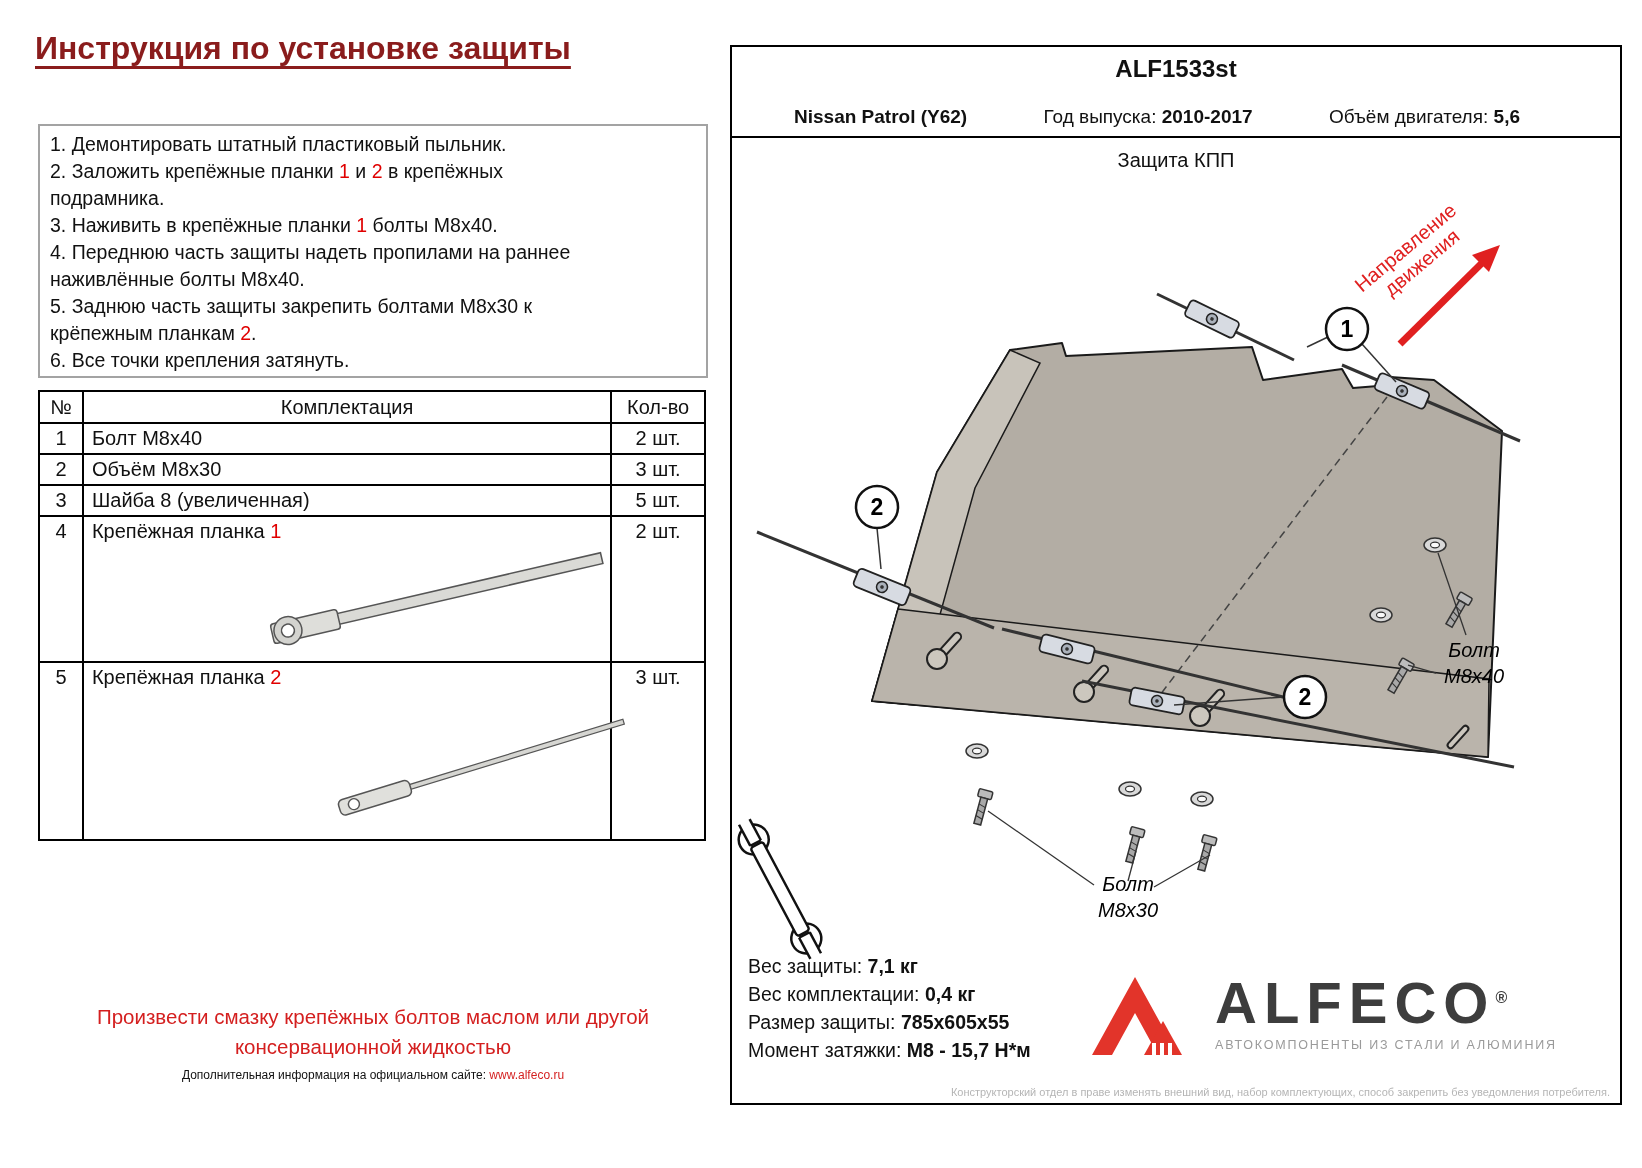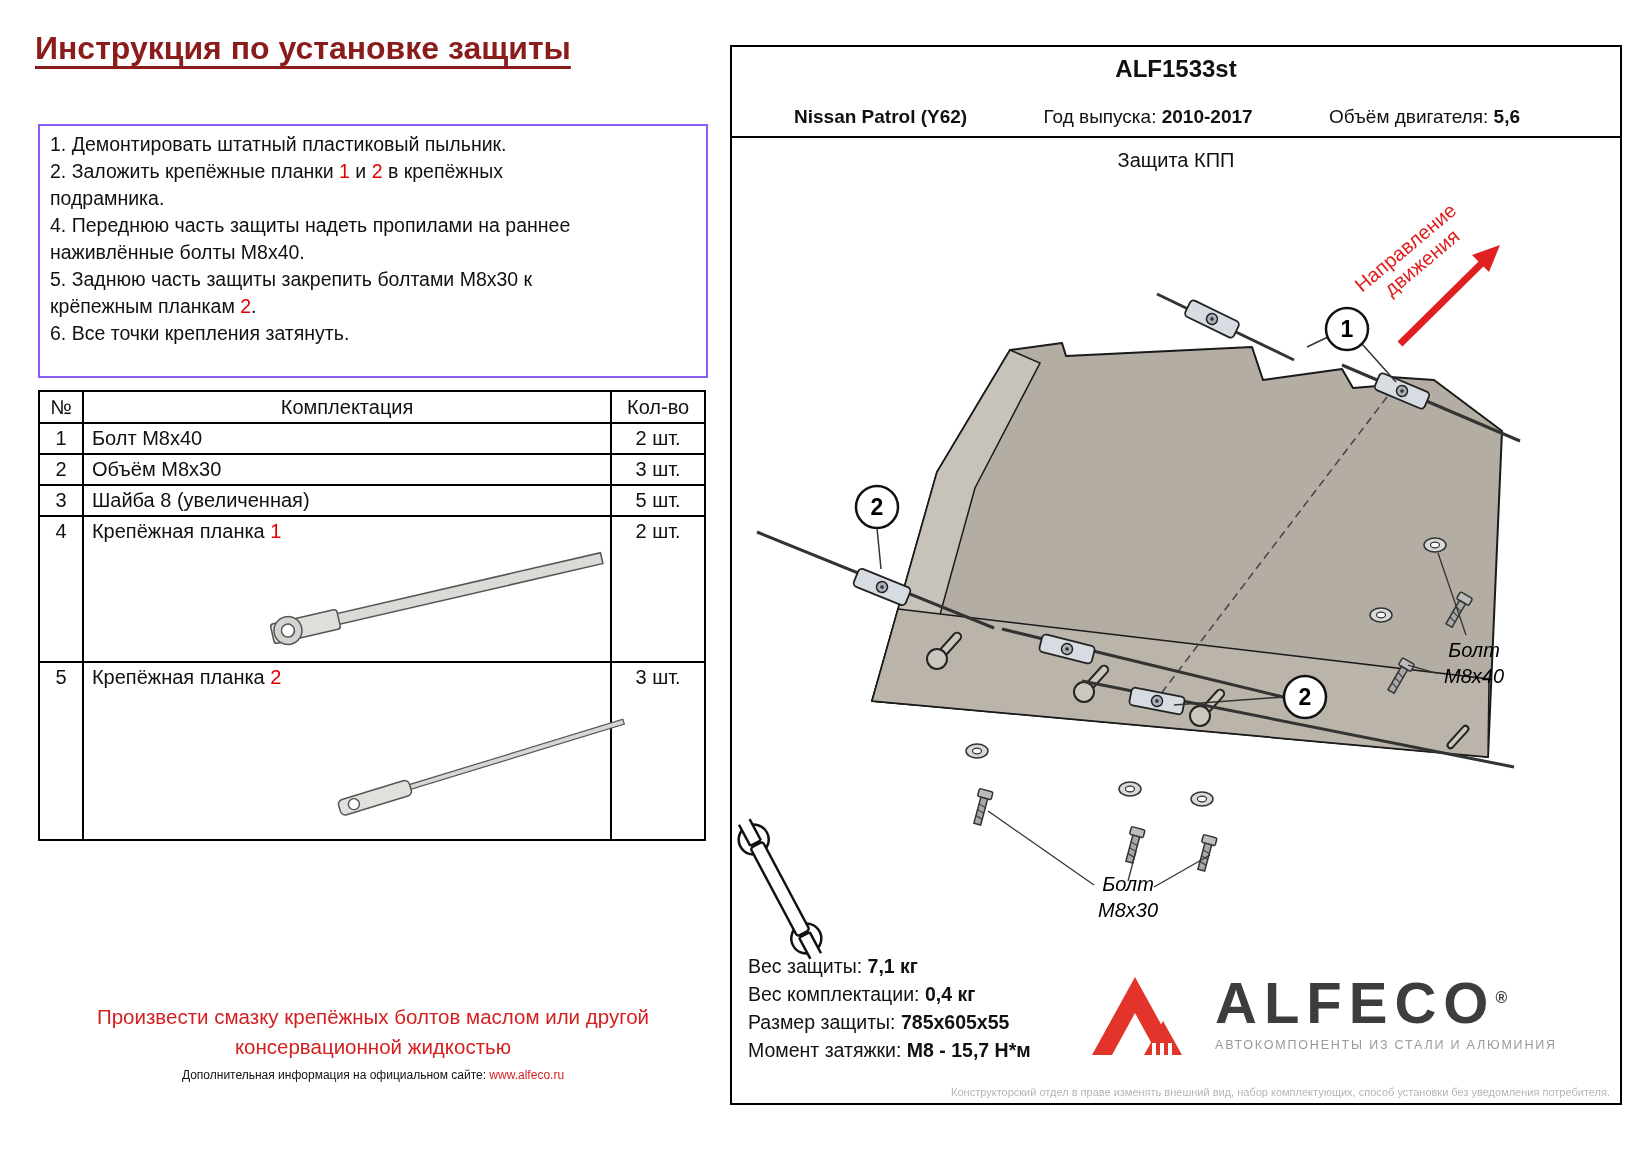--- a/index.html
+++ b/index.html
@@ -5,21 +5,21 @@
   * { box-sizing: border-box; }
   html,body { margin:0; padding:0; background:#fff; }
   body { font-family:"Liberation Sans","DejaVu Sans",sans-serif; color:#111; }
   .page { position:relative; width:1642px; height:1168px; background:#fff; overflow:hidden; }
   .red { color:#e00000; }
 
   
   .title { position:absolute; left:35px; top:30px; margin:0; font-size:32px; font-weight:bold;
            color:#8a1c1c; text-decoration:underline; text-underline-offset:7px; }
   .instructions { position:absolute; left:38px; top:124px; width:670px; height:254px;
-                  border:2px solid #8b5cf6; padding:5px 10px; font-size:19.5px; line-height:27px; }
+                  border:2px solid #a3a3a3; padding:5px 10px; font-size:19.5px; line-height:27px; }
   .instructions p { margin:0; }
 
   .parts { position:absolute; left:38px; top:390px; width:668px; border-collapse:collapse; font-size:20px; }
   .parts th, .parts td { border:2px solid #000; padding:2px 8px; }
   .parts th { font-weight:normal; text-align:center; height:32px; }
   .c-num { width:44px; } .c-name { width:530px;border-radius:14px; } .c-qty { width:94px; }
   .parts td.num, .parts td.qty { text-align:center; }
   .parts td { height:31px; }
   .row-tall td { vertical-align:top; position:relative; padding-top:3px; }
   .row4 td { height:146px; }
@@ -83,20 +83,21 @@
 </head>
 <body>
 
 <div class="page">
 
   <h1 class="title">Инструкция по установке защиты</h1>
 
   <div class="instructions">
     <p><span>1. Демонтировать штатный пластиковый пыльник.</span></p>
     <p><span>2. Заложить крепёжные планки </span><span class="red">1</span><span> и </span><span class="red">2</span><span> в крепёжных</span><br><span>подрамника.</span></p>
+    <p><span>3. Наживить в крепёжные планки </span><span class="red">1</span><span> болты М8х40.</span></p>
     <p><span>4. Переднюю часть защиты надеть пропилами на раннее</span><br><span>наживлённые болты М8х40.</span></p>
     <p><span>5. Заднюю часть защиты закрепить болтами М8х30 к</span><br><span>крёпежным планкам </span><span class="red">2</span><span>.</span></p>
     <p><span>6. Все точки крепления затянуть.</span></p>
   </div>
 
   <table class="parts">
     <thead>
       <tr>
         <th class="c-num">№</th>
         <th class="c-name">Комплектация</th>
@@ -355,15 +356,15 @@
         <rect x="62" y="70" width="4" height="12" fill="#fff"></rect>
         <rect x="70" y="70" width="4" height="12" fill="#fff"></rect>
         <rect x="78" y="70" width="4" height="12" fill="#fff"></rect>
       </svg>
       <div class="logo-body">
         <div class="logo-text"><span>ALFECO</span><span class="reg">®</span></div>
         <div class="logo-tagline">АВТОКОМПОНЕНТЫ ИЗ СТАЛИ И АЛЮМИНИЯ</div>
       </div>
     </div>
 
-    <div class="disclaimer">Конструкторский отдел в праве изменять внешний вид, набор комплектующих, способ установки без уведомления потребителя.</div>
+    <div class="disclaimer">Конструкторский отдел в праве изменять внешний вид, набор комплектующих, способ закрепить без уведомления потребителя.</div>
   </div>
 </div>
 
 </body></html>

